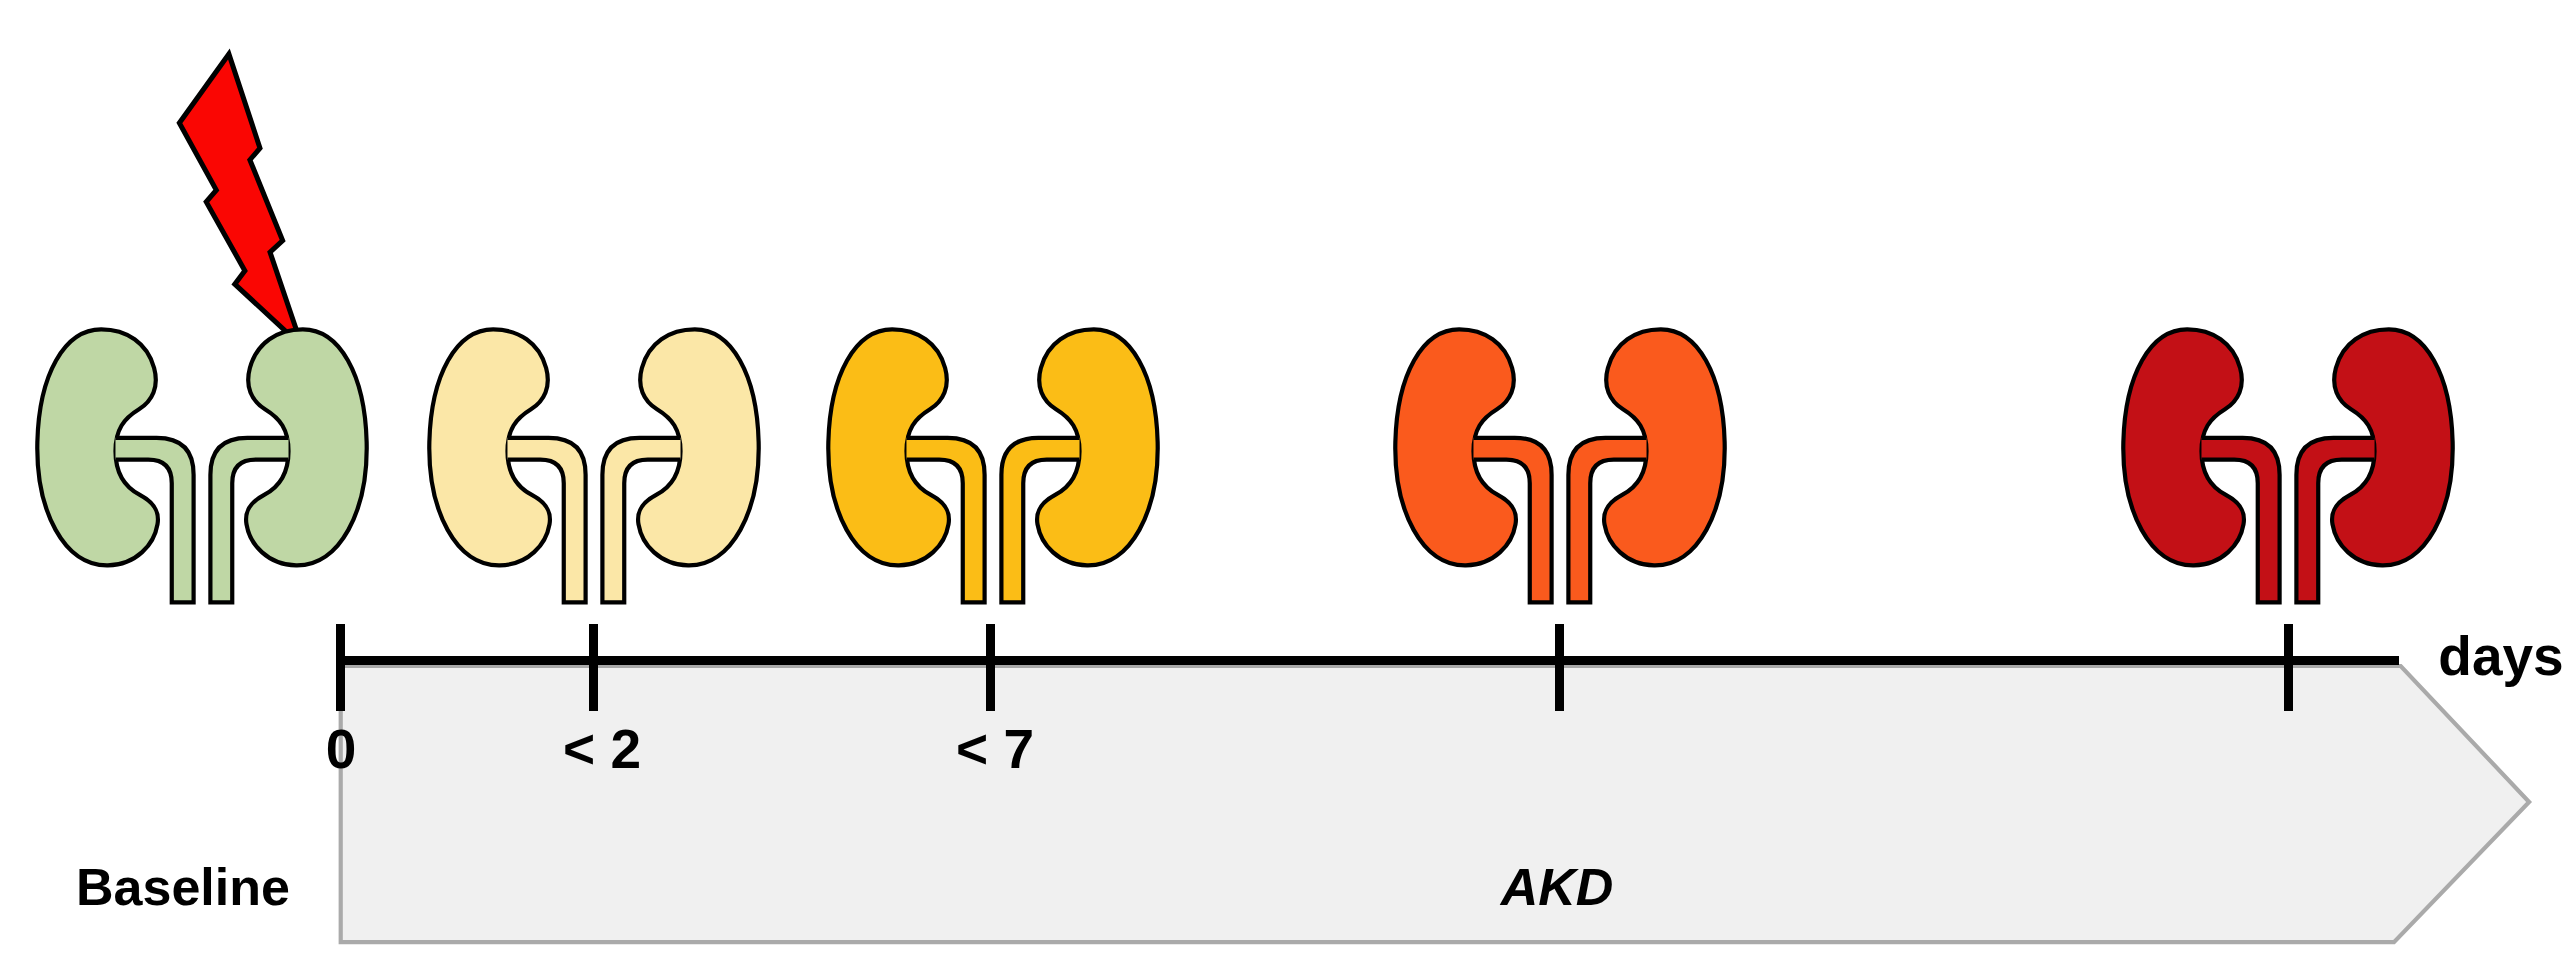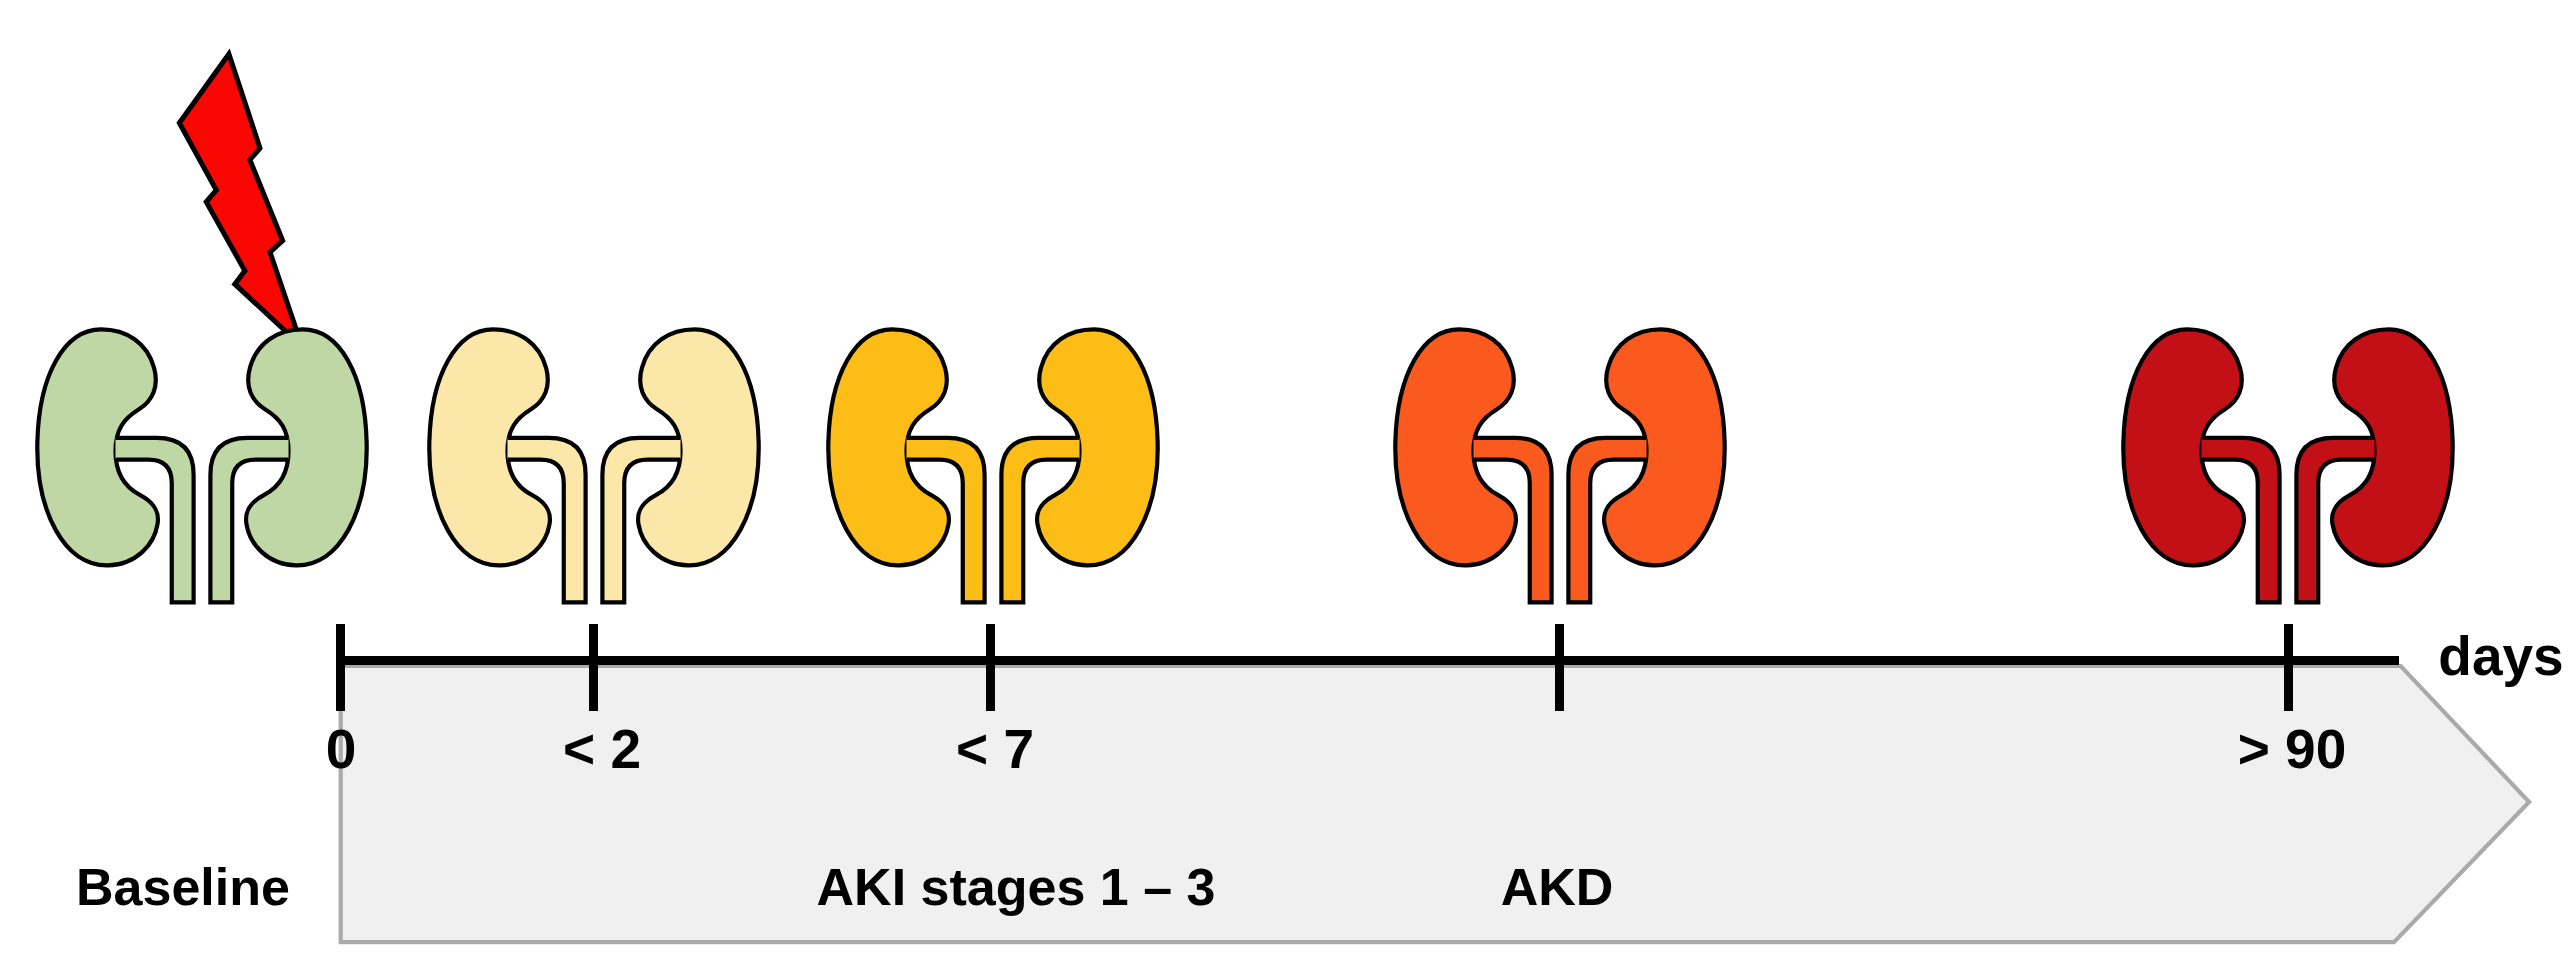--- a/index.html
+++ b/index.html
@@ -23,21 +23,21 @@
   .t1{left:336px;} .t2{left:589px;} .t3{left:986px;} .t4{left:1555px;} .t5{left:2284px;}
   .tick-label{
     top:720px;width:252px;
     font-size:55px;line-height:59px;text-align:center;white-space:nowrap;
   }
   .tl1{left:215px;} .tl2{left:476px;} .tl3{left:869px;} .tl4{left:1440px;} .tl5{left:2166px;}
   .stage-label{
     top:858px;width:470px;
     font-size:52px;line-height:59px;text-align:center;white-space:nowrap;
   }
-  .sl1{left:-52px;} .sl2{left:342px;} .sl3{left:781px;} .sl4{left:1322px;} .sl5{left:2042px;}
+  .sl1{left:-52px;} .sl2{left:342px;} .sl3{left:781px;} .sl4{left:1322px;font-style:italic;} .sl5{left:2042px;}
   .days-label{
     left:2417px;top:626px;width:168px;
     font-size:55px;line-height:60px;text-align:center;white-space:nowrap;
   }
   .defs-holder{position:absolute;width:0;height:0;}
 </style>
 </head>
 <body>
 
 <div class="canvas">
@@ -97,22 +97,20 @@
   <div class="abs axis-line"></div>
   <div class="abs tick t1"></div>
   <div class="abs tick t2"></div>
   <div class="abs tick t3"></div>
   <div class="abs tick t4"></div>
   <div class="abs tick t5"></div>
 
   <div class="abs tick-label tl1">0</div>
   <div class="abs tick-label tl2">&lt; 2</div>
   <div class="abs tick-label tl3">&lt; 7</div>
-  <div class="abs tick-label tl5">&gt; 90</div>
 
   <div class="abs days-label">days</div>
 
   <div class="abs stage-label sl1">Baseline</div>
-  <div class="abs stage-label sl3">AKI stages 1 – 3</div>
   <div class="abs stage-label sl4">AKD</div>
 
 </div>
 
 
 </body></html>

